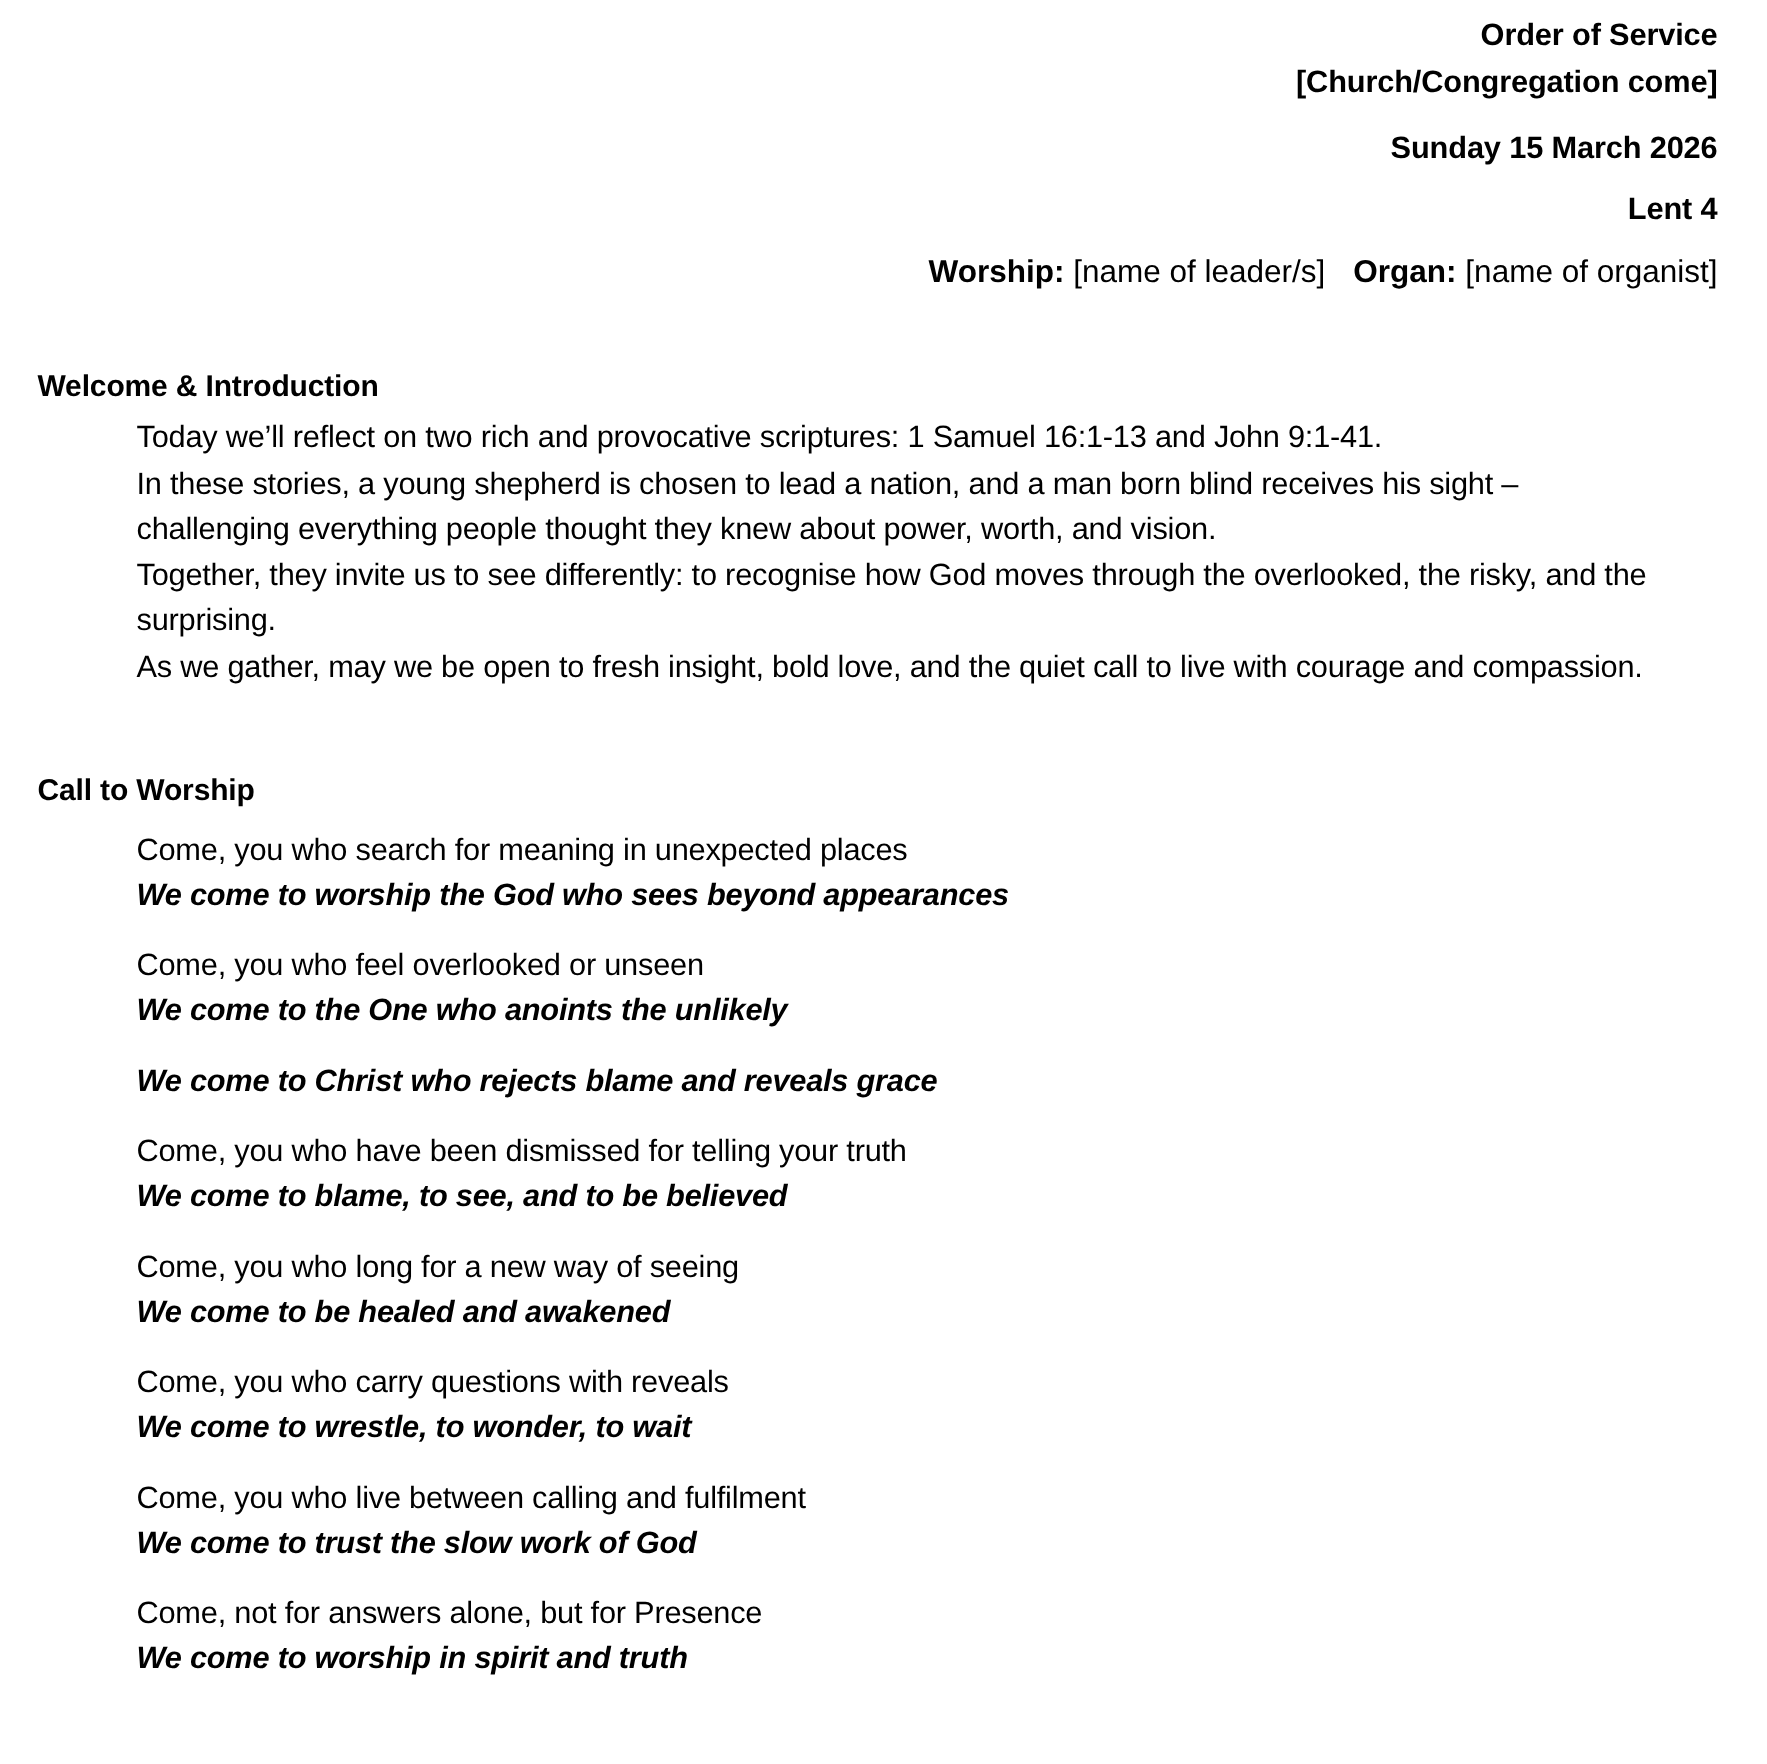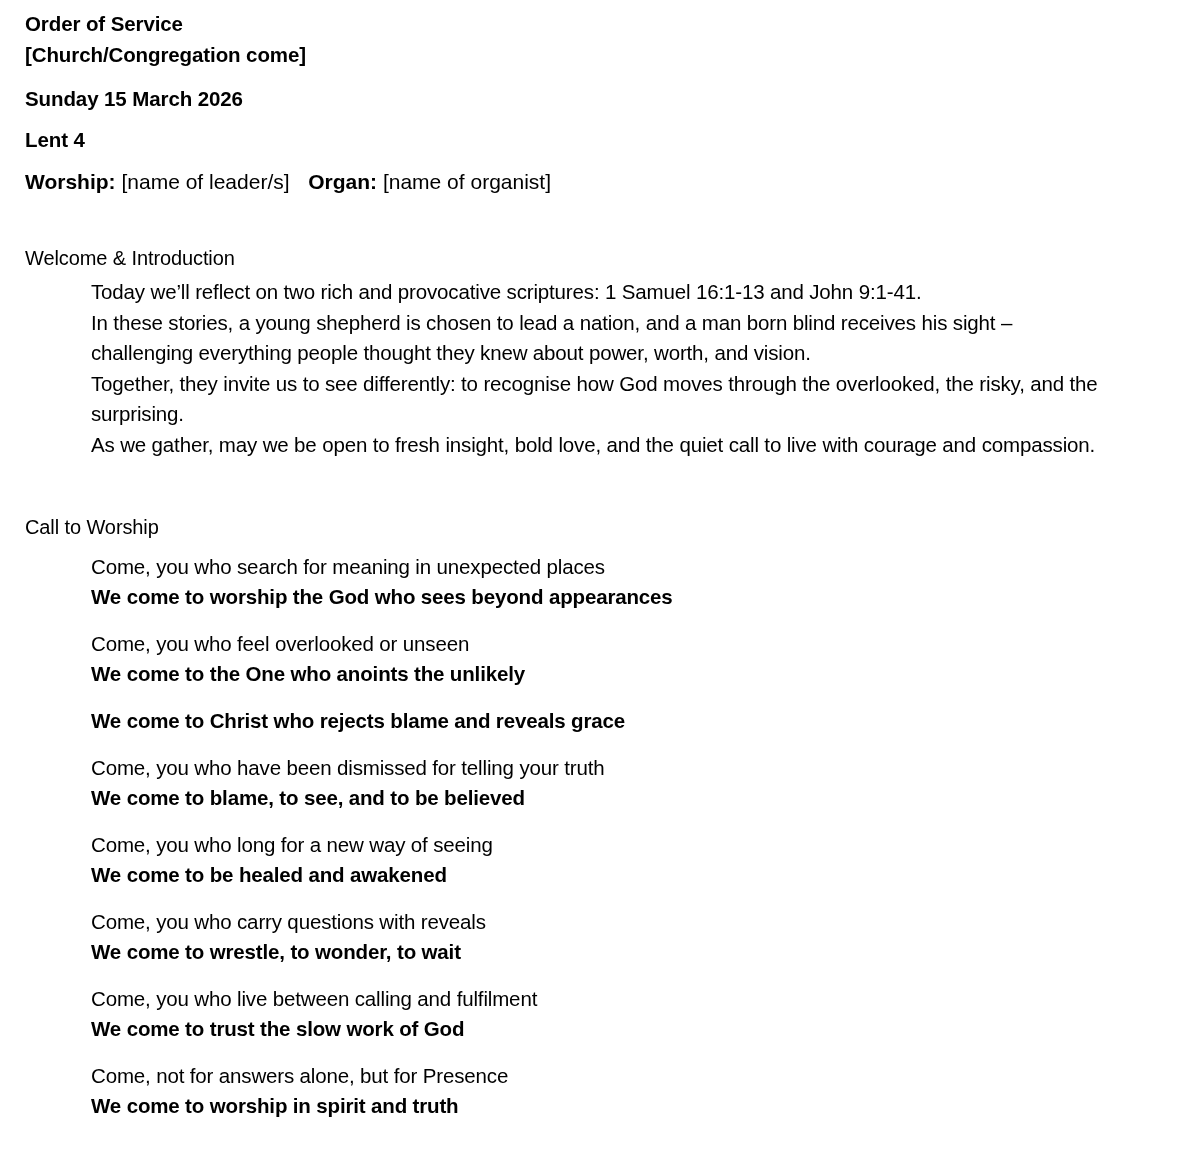--- a/index.html
+++ b/index.html
@@ -18,21 +18,21 @@
 
   .page {
     position: relative;
     width: 1178px;
     box-sizing: border-box;
     padding: 8px 33px 0 25px;
   }
 
   
   .doc-header {
-    text-align: left;
+    text-align: right;
   }
   .title-line {
     font-weight: bold;
     font-size: 20.5px;
     line-height: 31px;
     letter-spacing: -0.1px;
   }
   .header-line {
     font-weight: bold;
     font-size: 20.5px;
@@ -49,21 +49,21 @@
   .credits-line .lbl {
     font-weight: bold;
   }
   .credits-gap {
     display: inline-block;
     width: 7px;
   }
 
   
   .section-heading {
-    font-weight: normal;
+    font-weight: bold;
     font-size: 20px;
     line-height: 24px;
     margin-left: 0;
     letter-spacing: -0.1px;
   }
 
   .section-welcome { margin-top: 52px; }
   .section-worship { margin-top: 55px; }
 
   
@@ -95,20 +95,21 @@
     font-size: 20.5px;
     line-height: 30px;
     font-weight: normal;
     letter-spacing: -0.15px;
   }
   .cr-response {
     font-size: 20.5px;
     line-height: 30px;
     font-weight: bold;
     letter-spacing: -0.15px;
+    font-style: italic;
   }
 </style>
 </head>
 <body>
 
 <div class="page">
 
   <div class="doc-header">
     <div class="title-line">Order of Service</div>
     <div class="title-line">[Church/Congregation come]</div>

